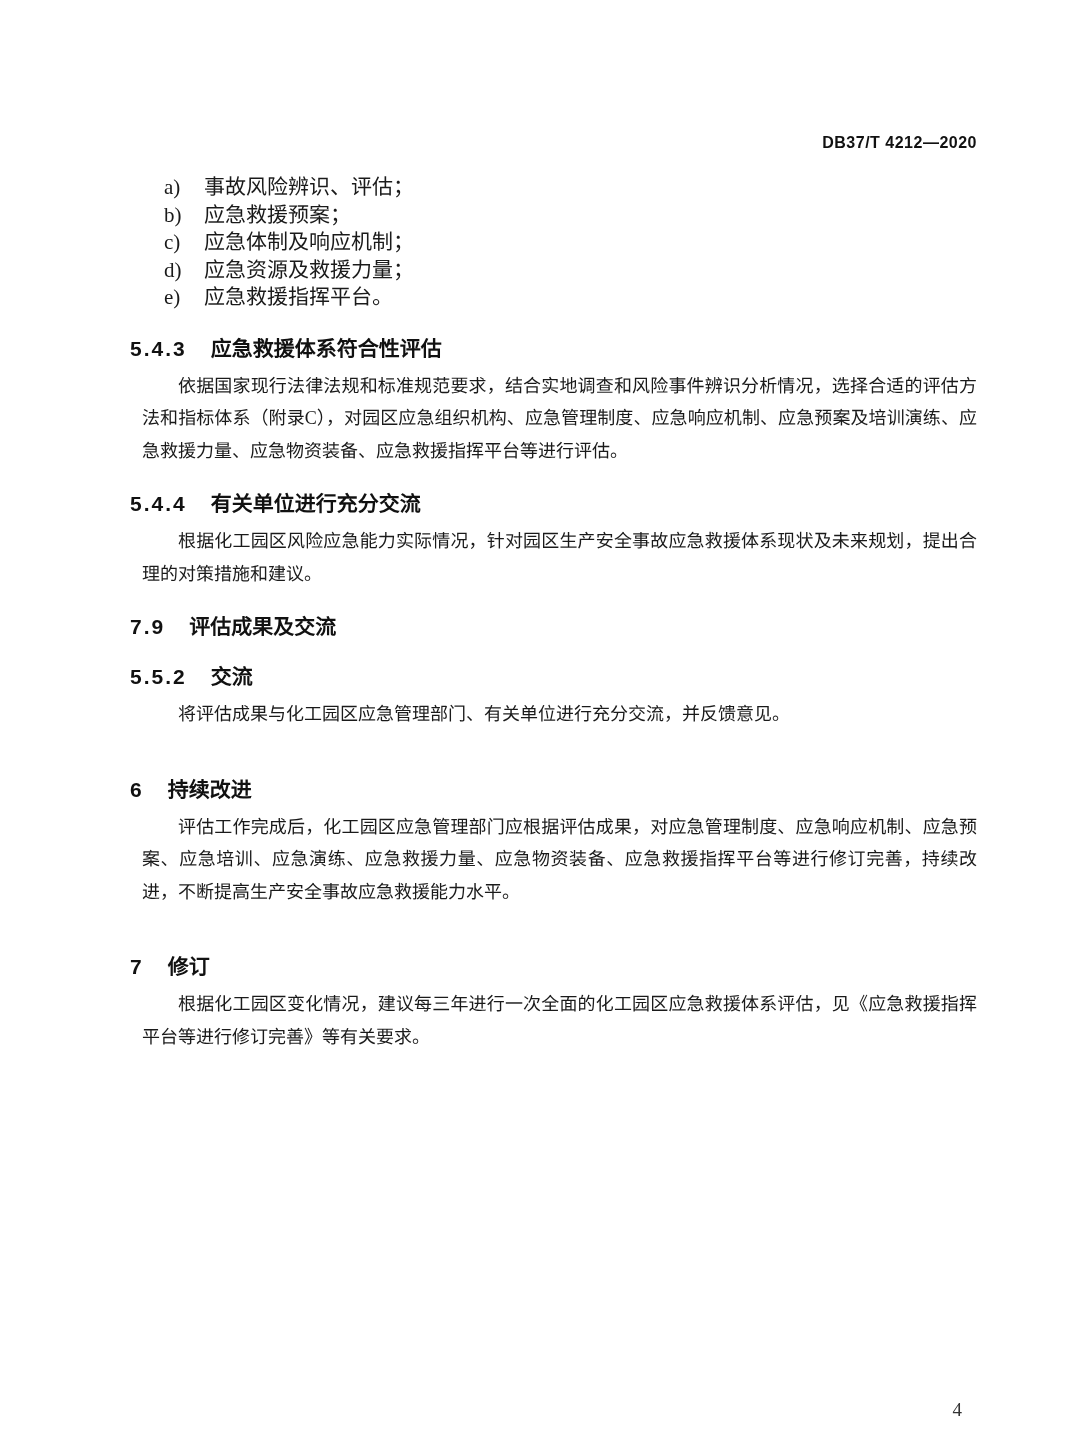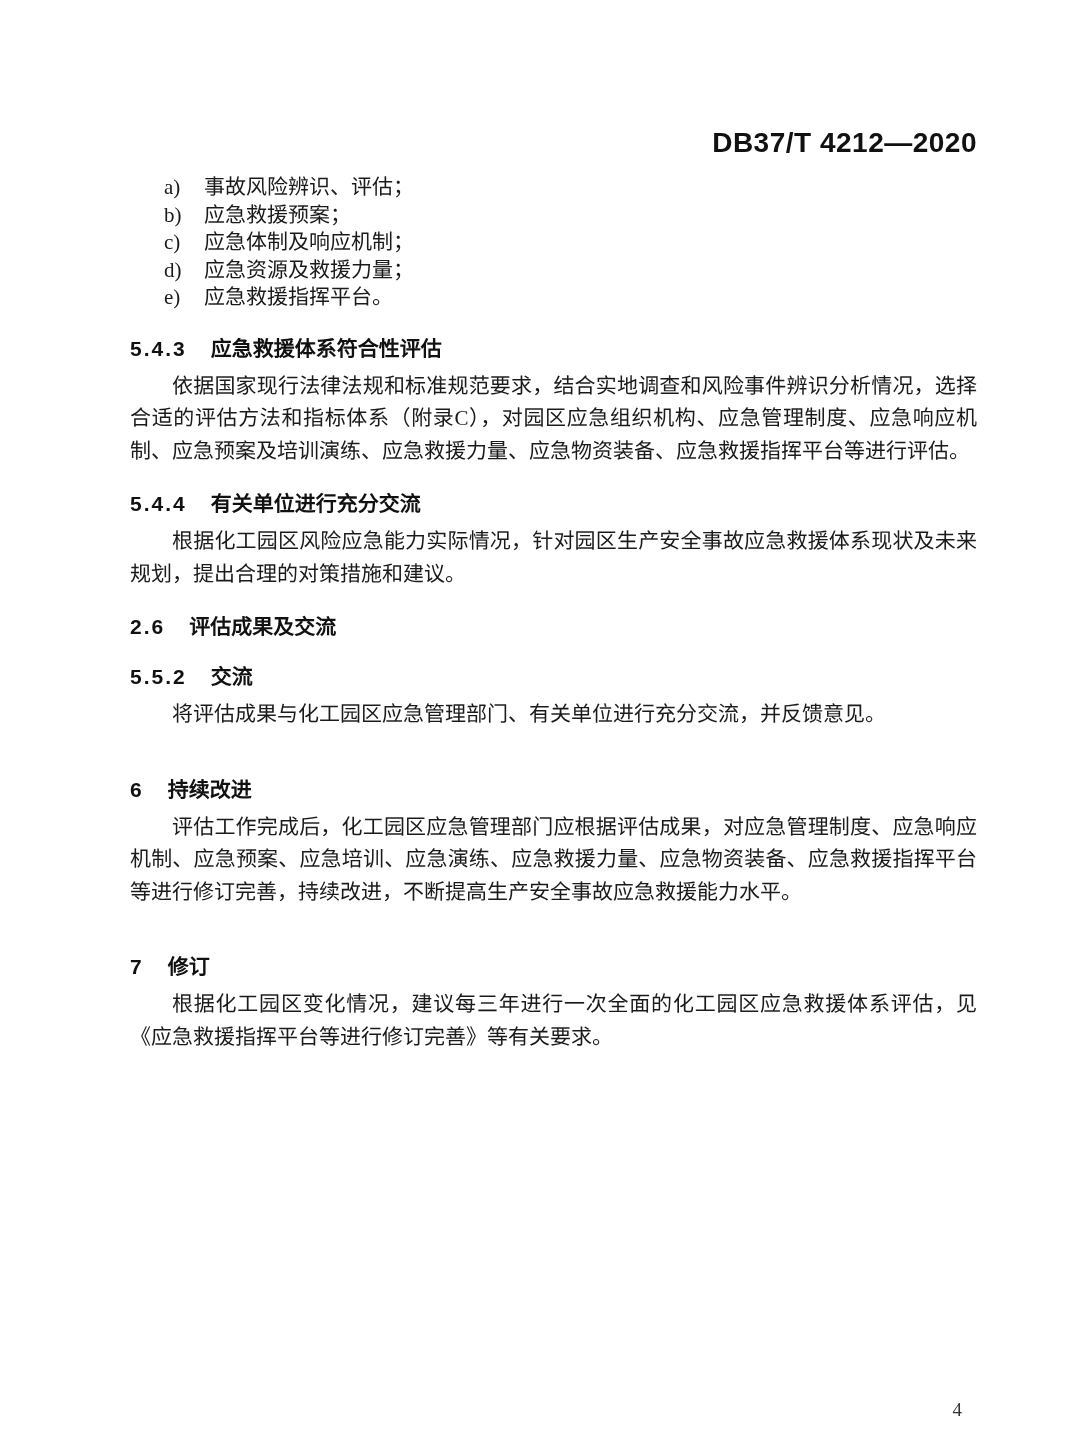--- a/index.html
+++ b/index.html
@@ -18,21 +18,21 @@
     font-family: "Liberation Serif", "DejaVu Serif", serif;
     overflow: hidden;
     box-sizing: border-box;
     padding: 130px 103px 0 130px; 
   }
   
   .doc-header {
     text-align: right;
     font-family: "Liberation Sans", "DejaVu Sans", sans-serif;
     font-weight: bold;
-    font-size: 28px;
+    font-size: 16px;
     line-height: 26px;
     letter-spacing: 0.5px;
     color: #111111;
   }
   
   .list {
     margin-top: 18px;
   }
   .list-item {
     display: flex;
@@ -59,22 +59,22 @@
   }
   .h .num {
     margin-right: 24px;
     letter-spacing: 2px;
   }
   .h.chapter {
     margin-top: 46px;
   }
   
   .para {
-    margin: 8px 0 0 0;
-    font-size: 21px;
+    margin: 8px 0 0 12px;
+    font-size: 18px;
     line-height: 32.5px;
     text-align: justify;
     text-indent: 2em;
     color: #1a1a1a;
   }
   
   .page-number {
     position: absolute;
     right: 118px;
     bottom: 18px;
@@ -122,21 +122,21 @@
 
   <section>
     <h3 class="h">
       <span class="num">5.4.4</span><span>有关单位进行充分交流</span>
     </h3>
     <p class="para">根据化工园区风险应急能力实际情况，针对园区生产安全事故应急救援体系现状及未来规划，提出合理的对策措施和建议。</p>
   </section>
 
   <section>
     <h3 class="h">
-      <span class="num">2.6</span><span>评估成果及交流</span>
+      <span class="num">7.9</span><span>评估成果及交流</span>
     </h3>
   </section>
 
   <section>
   </section>
 
   <section>
     <h3 class="h">
       <span class="num">5.5.2</span><span>交流</span>
     </h3>

